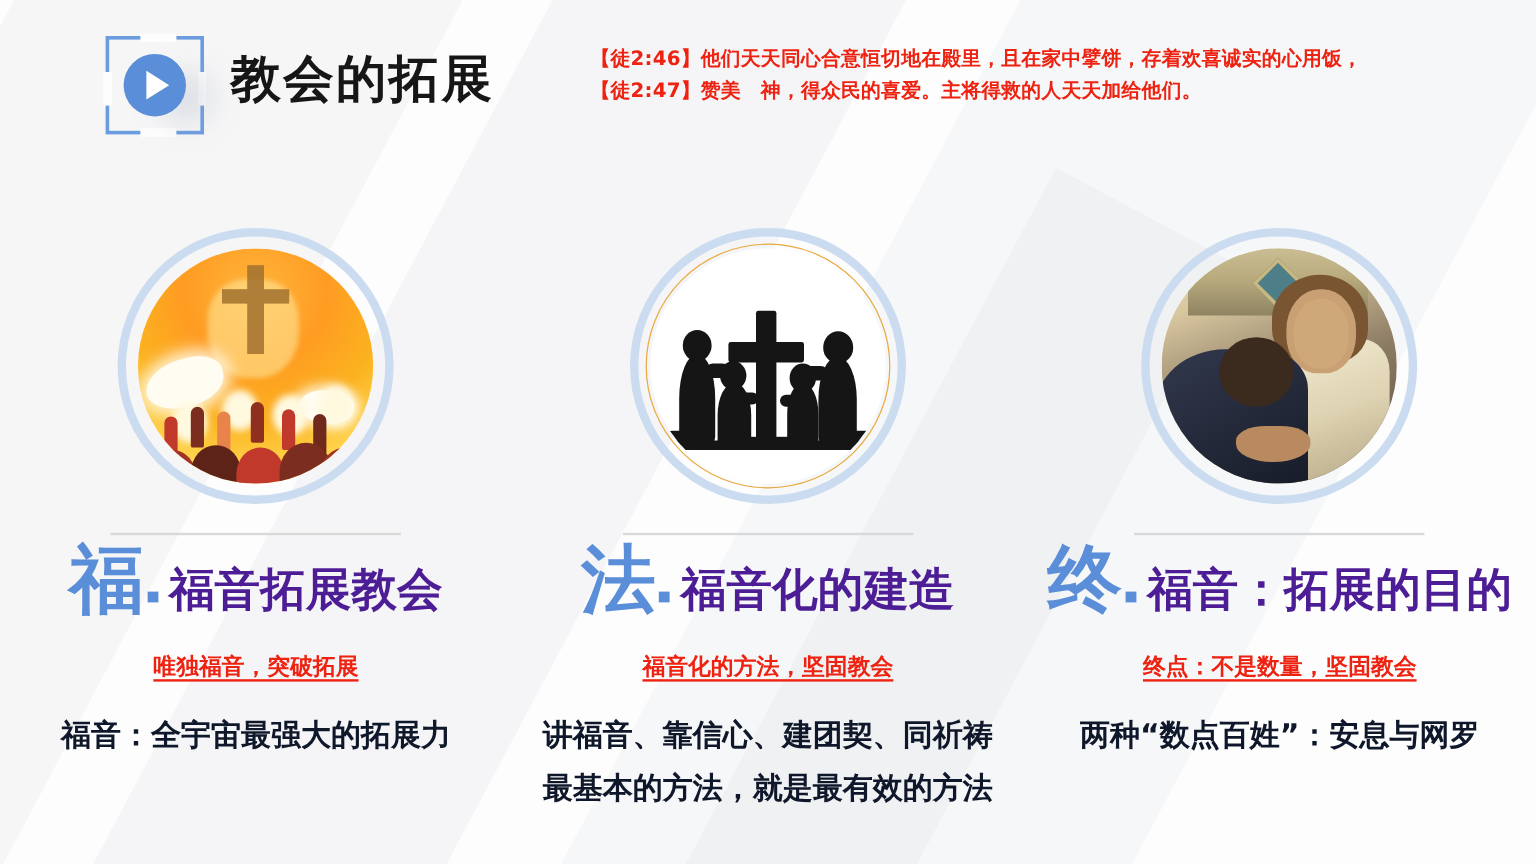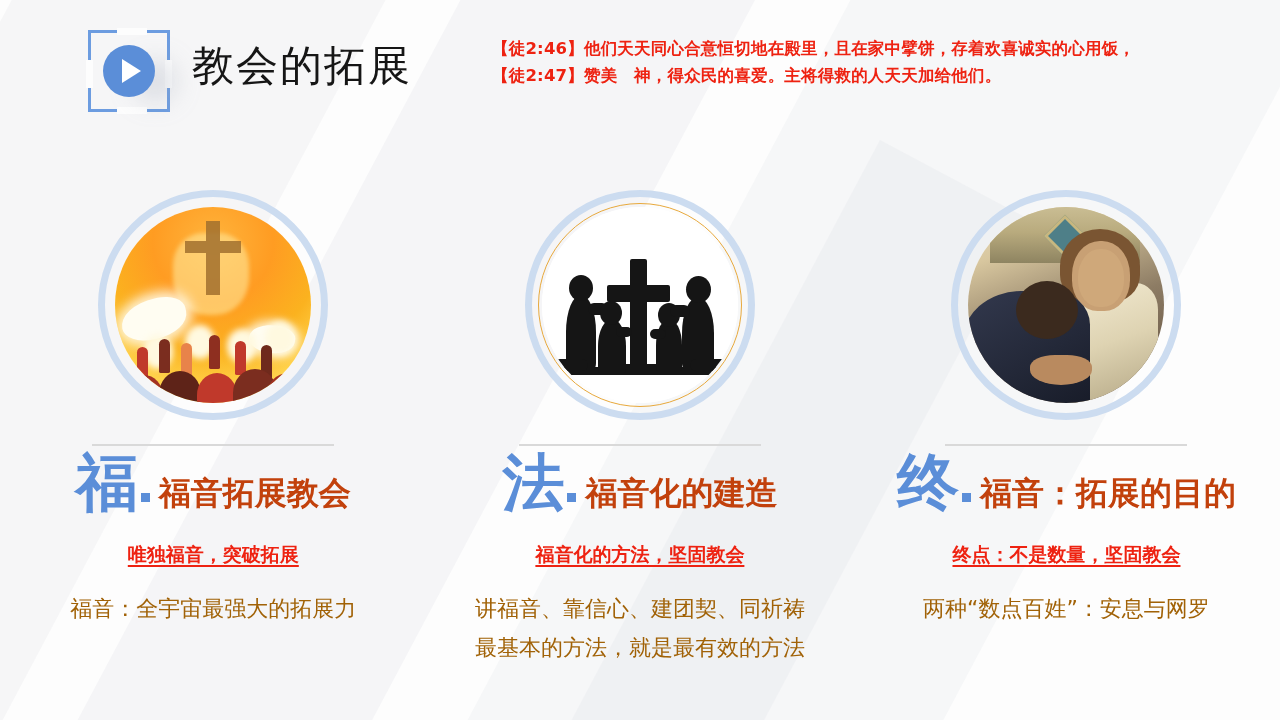--- a/index.html
+++ b/index.html
@@ -116,21 +116,21 @@
     width: 0; height: 0;
     border-top: 12px solid transparent;
     border-bottom: 12px solid transparent;
     border-left: 19px solid #ffffff;
   }
 
   .slide-title {
     position: absolute;
     left: 192px; top: 38px;
     font-size: 42px;
-    font-weight: 400;
+    font-weight: 700;
     color: #161616;
     letter-spacing: 2px;
     font-family: "DejaVu Sans", "Liberation Sans", sans-serif;
   }
 
   .scripture {
     position: absolute;
     left: 492px; top: 36px;
     width: 700px;
     color: #ee2211;
@@ -393,23 +393,23 @@
     letter-spacing: 0;
   }
   .sq-bullet {
     display: inline-block;
     width: 9px; height: 9px;
     background: #5b8ed8;
     margin: 0 9px 0 3px;
     transform: translateY(-2px);
   }
   .head-sub {
-    font-size: 32px;
+    font-size: 38px;
     font-weight: 700;
-    color: #c2410c;
+    color: #4c1d95;
     letter-spacing: 0;
   }
 
   
   .red-line {
     margin-top: 26px;
     font-size: 19px;
     font-weight: 700;
     color: #ee2211;
     text-decoration: underline;
@@ -417,23 +417,23 @@
     text-decoration-thickness: 2px;
     white-space: nowrap;
   }
 
   
   .blue-lines {
     margin-top: 22px;
     text-align: center;
   }
   .blue-line {
-    font-size: 22px;
-    font-weight: 400;
-    color: #a16207;
+    font-size: 25px;
+    font-weight: 700;
+    color: #0f172a;
     line-height: 1.75;
     white-space: nowrap;
   }
 </style>
 </head>
 <body>
 
 <div id="slide">
 
   <div class="bg-layer">

